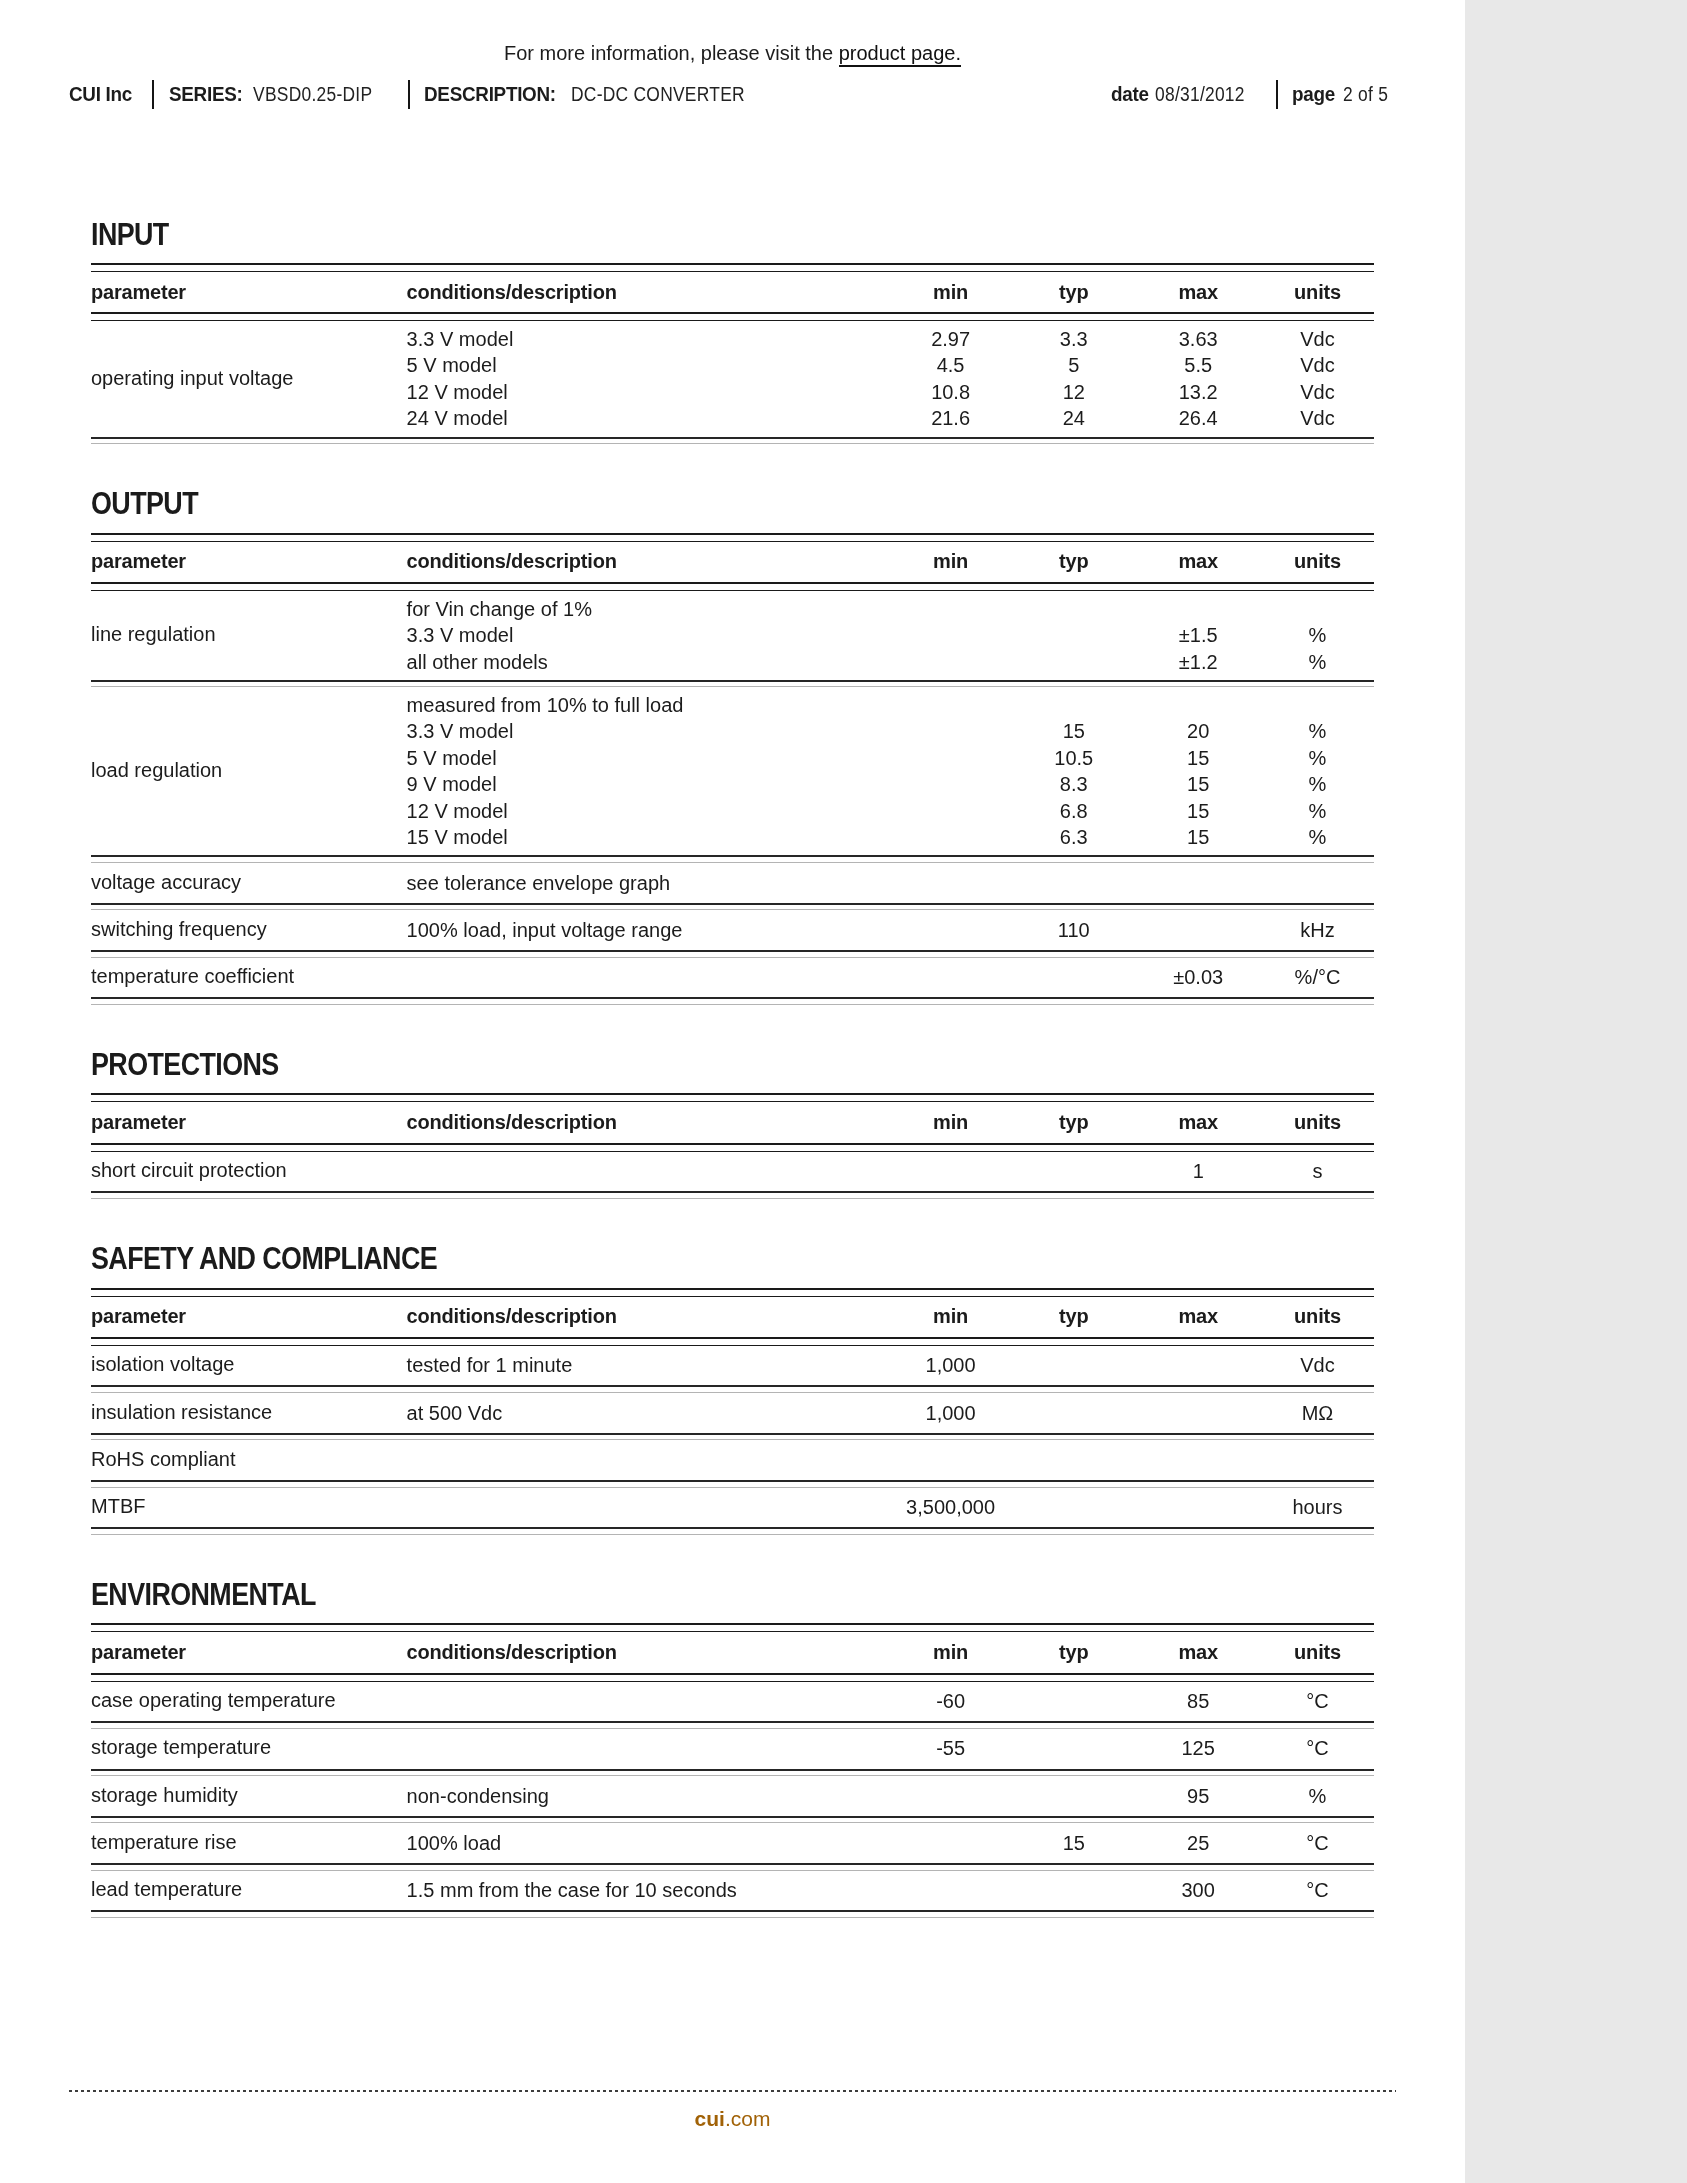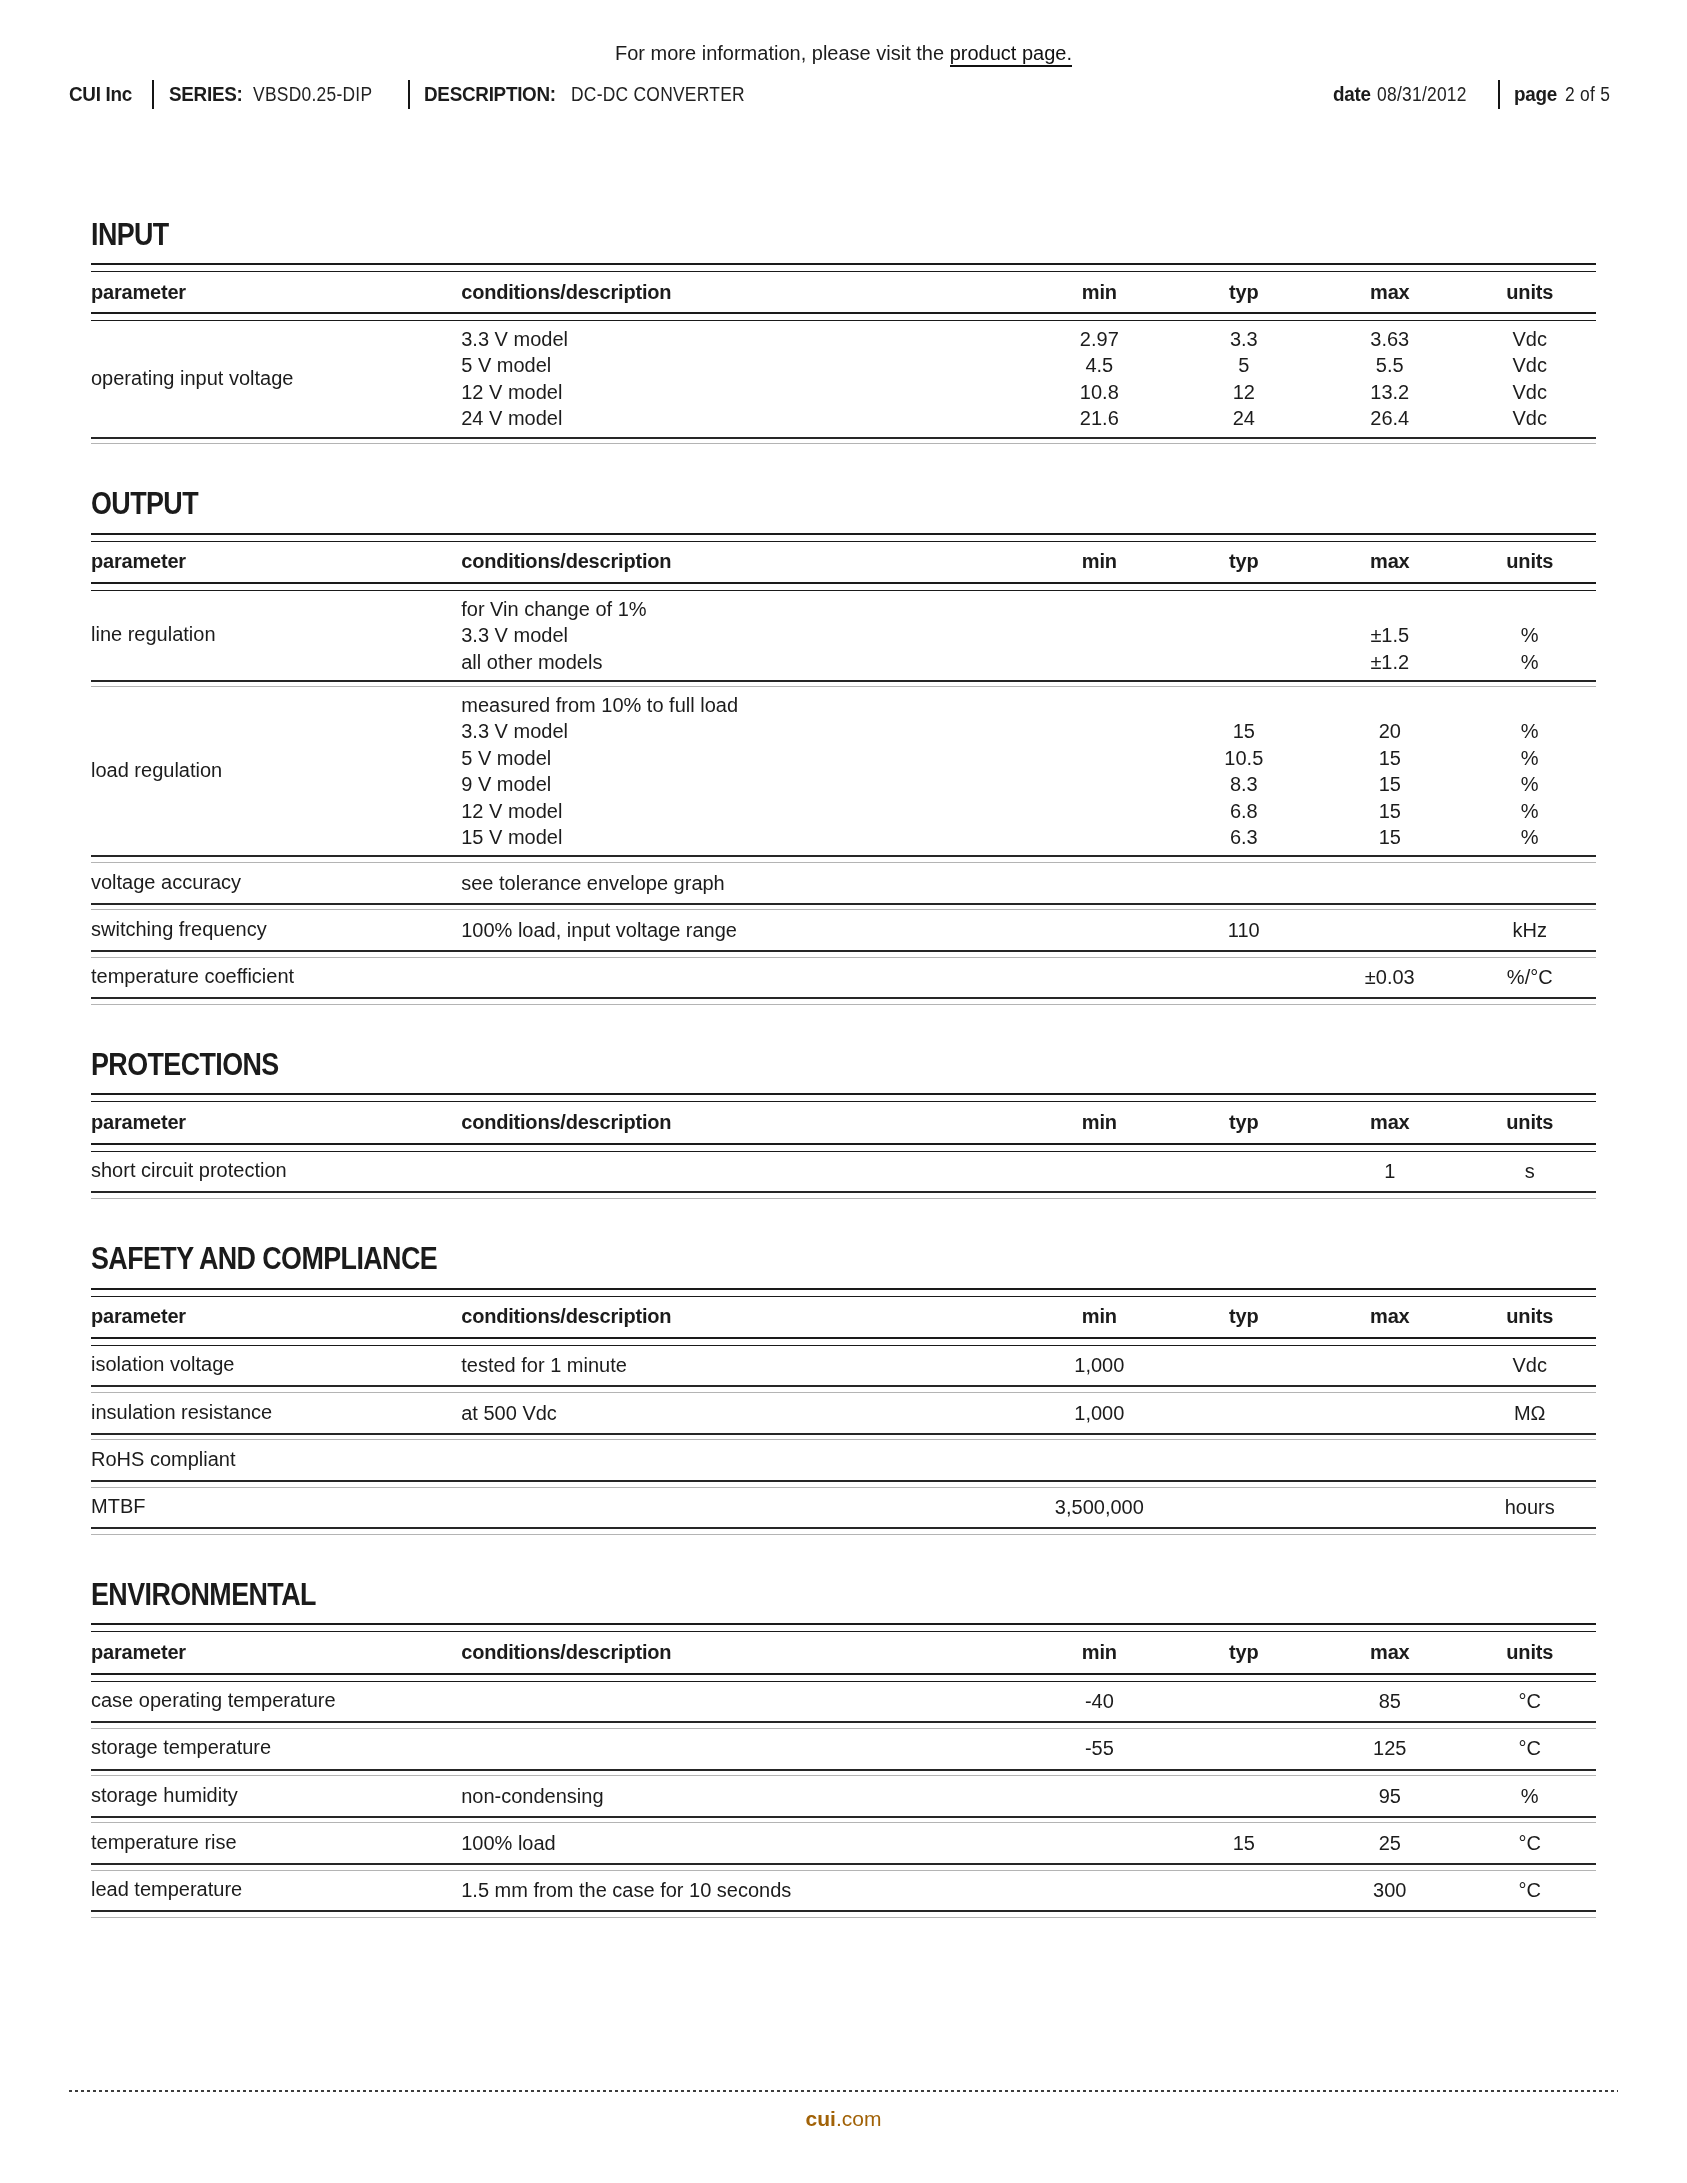--- a/index.html
+++ b/index.html
@@ -1,18 +1,18 @@
 <!DOCTYPE html>
 <html style="font-size:10.6px"><head>
 <meta charset="utf-8">
 <style>
   html,body{margin:0;padding:0;background:#e8e8e8;}
   .page{
     position:relative;
-    width:1687px;height:2183px;
+    width:1465px;height:2183px;
     background:#ffffff;
     font-family:"Liberation Sans","DejaVu Sans",sans-serif;
     color:#1c1c1c;
     overflow:hidden;
   }
   .content{margin:0 91px;}
 
   
   .top-note{
     padding-top:42px;
@@ -451,21 +451,21 @@
             <div class="th c5">units</div>
           </div>
     <div class="rule heavy"></div>
     <div class="tbody">
             <div class="tr single">
               <div class="td c0">case operating temperature</div>
               <div class="td c1">
                 <div class="line">&nbsp;</div>
               </div>
               <div class="td c2 num">
-                <div class="line">-40</div>
+                <div class="line">-60</div>
               </div>
               <div class="td c3 num">
                 <div class="line">&nbsp;</div>
               </div>
               <div class="td c4 num">
                 <div class="line">85</div>
               </div>
               <div class="td c5 num">
                 <div class="line">°C</div>
               </div>

